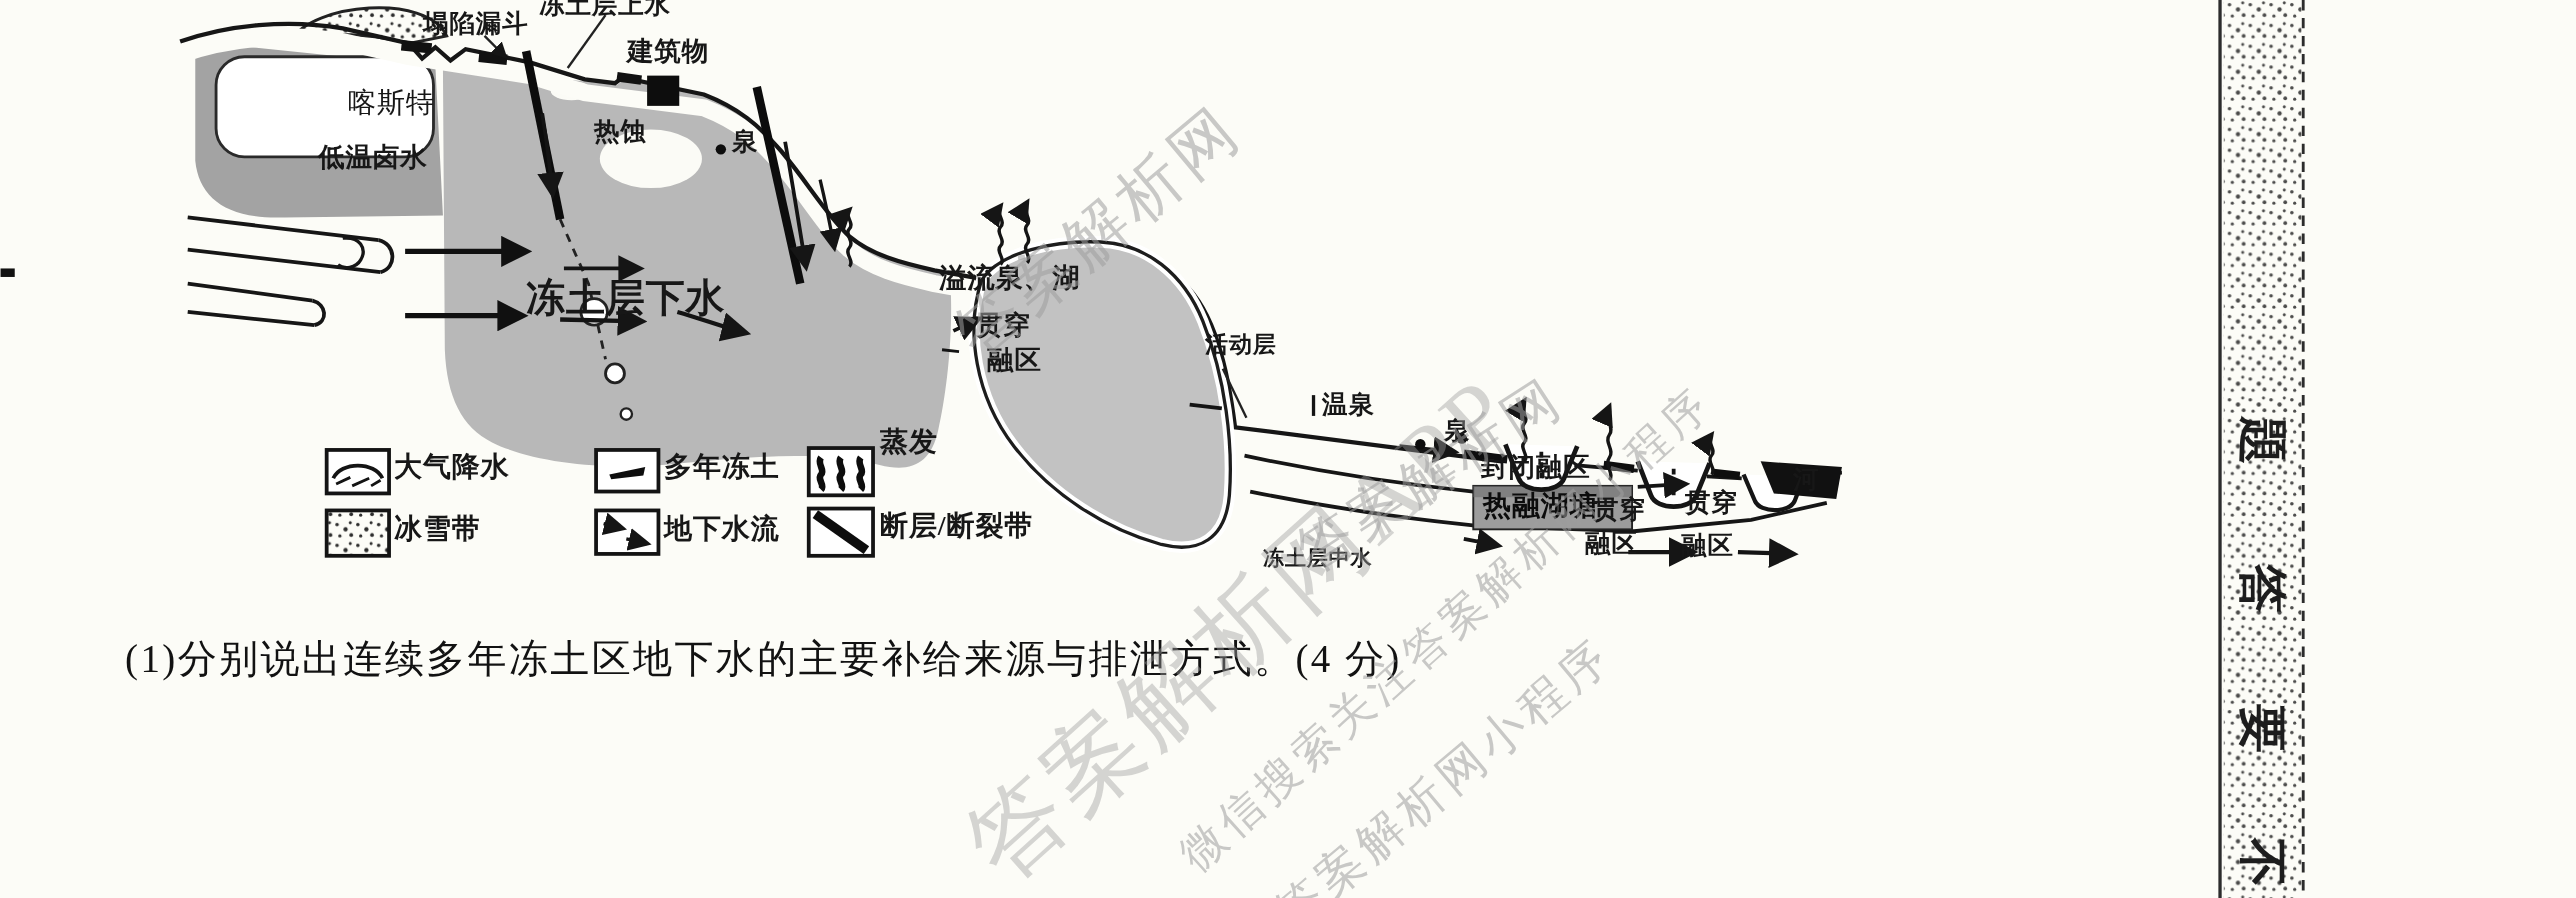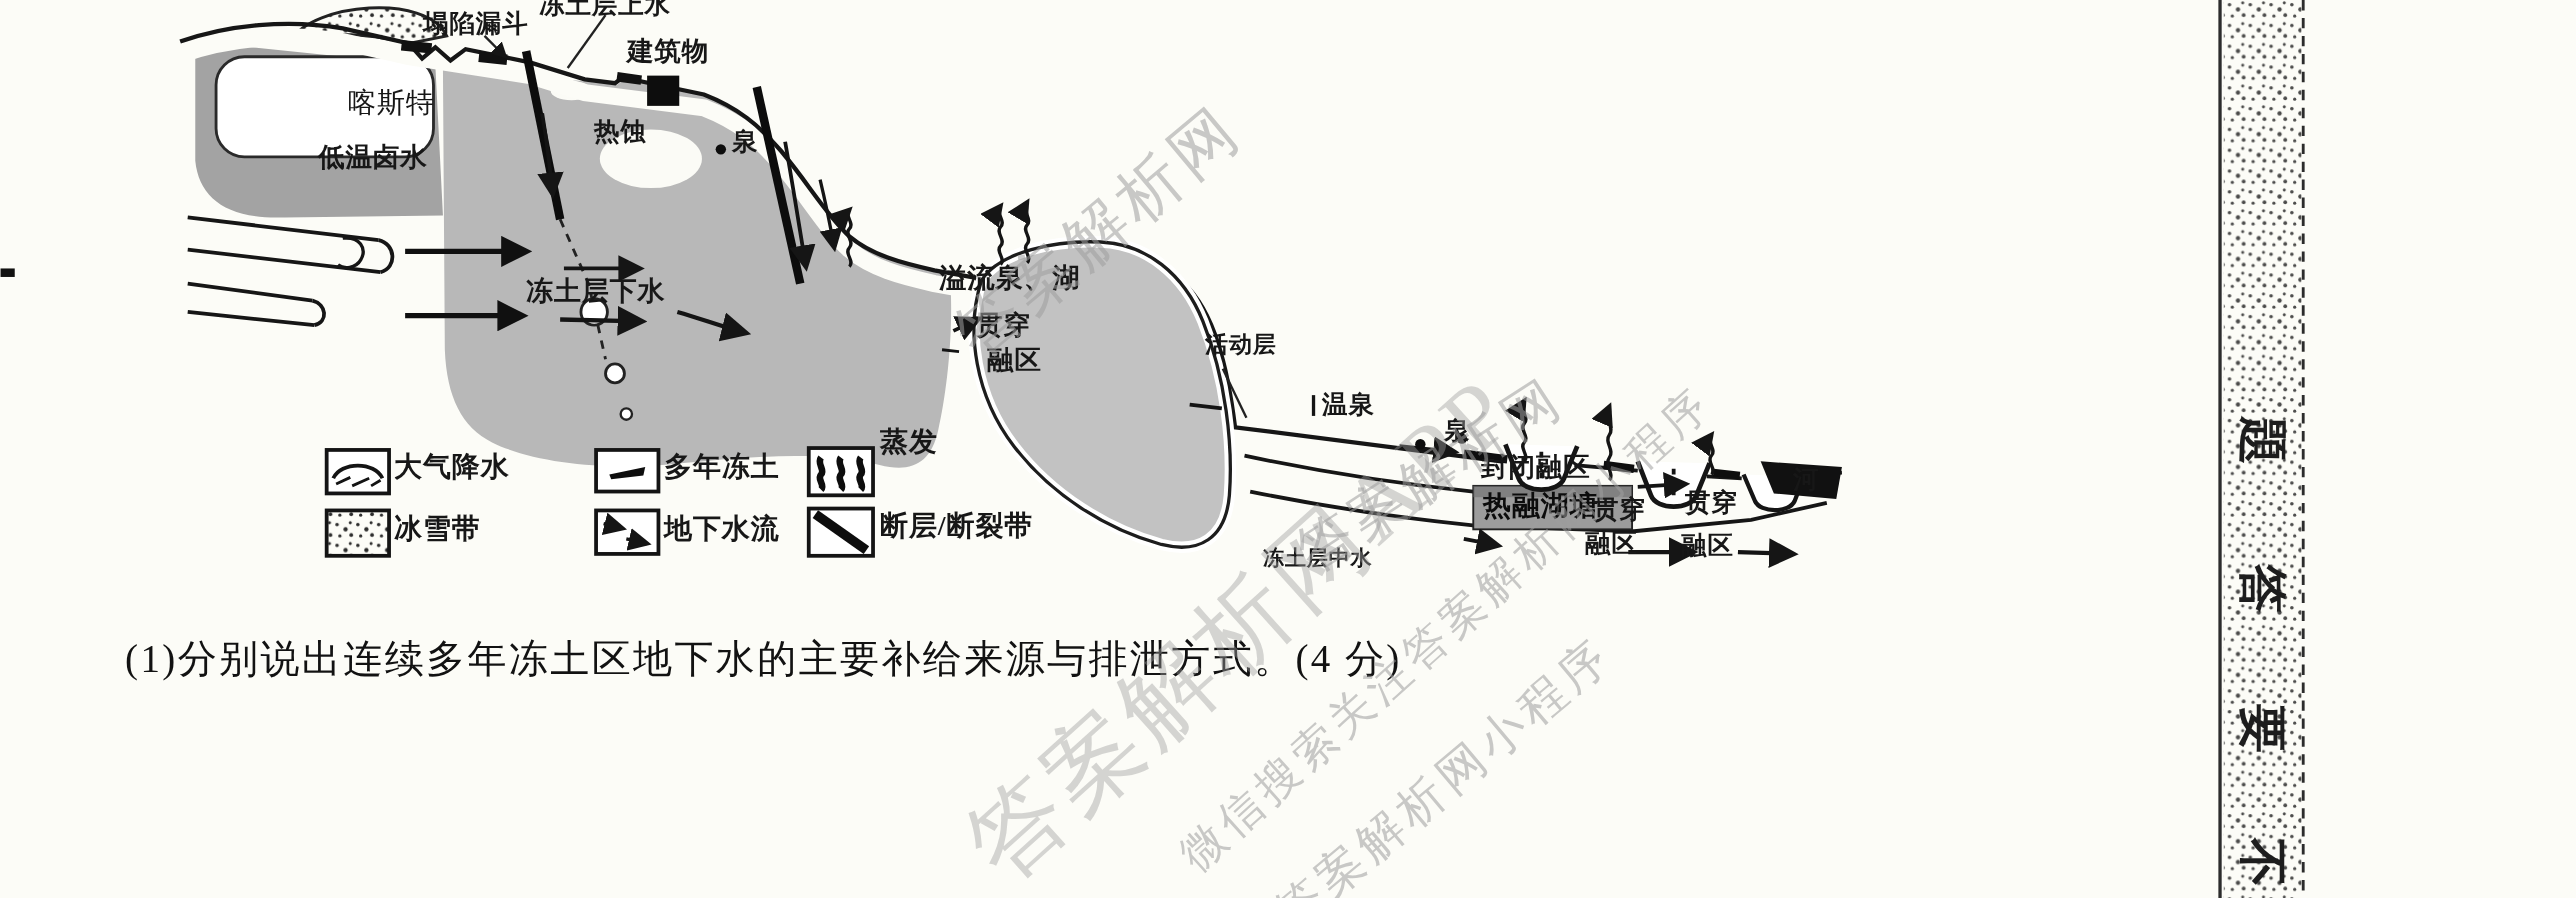--- a/index.html
+++ b/index.html
@@ -188,21 +188,21 @@
     </g>
   </svg>
 
   <div class="dlabel" style="left:539px;top:-7.6px;font-size:25.5px">冻土层上水</div>
   <div class="dlabel" style="left:423px;top:11.3px;font-size:25.5px">塌陷漏斗</div>
   <div class="dlabel" style="left:627px;top:38px;font-size:26.5px">建筑物</div>
   <div class="dlabel" style="left:348px;top:89px;font-size:28px;font-weight:400">喀斯特</div>
   <div class="dlabel" style="left:318px;top:144px;font-size:26.5px">低温卤水</div>
   <div class="dlabel" style="left:594px;top:119px;font-size:25.5px">热蚀</div>
   <div class="dlabel" style="left:732px;top:129px;font-size:25.5px">泉</div>
-  <div class="dlabel" style="left:526px;top:278px;font-size:27px">冻土层下水</div>
+  <div class="dlabel" style="left:526px;top:278px;font-size:39px">冻土层下水</div>
   <div class="dlabel" style="left:939px;top:265px;font-size:27.4px">溢流泉、湖</div>
   <div class="dlabel" style="left:976px;top:312px;font-size:26.5px">贯穿</div>
   <div class="dlabel" style="left:987px;top:347px;font-size:26.5px">融区</div>
   <div class="dlabel" style="left:1205px;top:333px;font-size:23px">活动层</div>
   <div class="dlabel" style="left:1322px;top:392px;font-size:25.5px">温泉</div>
   <div class="dlabel" style="left:1444px;top:418px;font-size:25.5px">泉</div>
   <div class="dlabel" style="left:1481px;top:454px;font-size:26.5px">封闭融区</div>
   <div class="dlabel" style="left:1483px;top:492px;font-size:28px;font-weight:700;color:#0c0c0c">热融湖塘</div>
   <div class="dlabel" style="left:1593px;top:497px;font-size:25.5px">贯穿</div>
   <div class="dlabel" style="left:1585px;top:531px;font-size:25.5px">融区</div>

